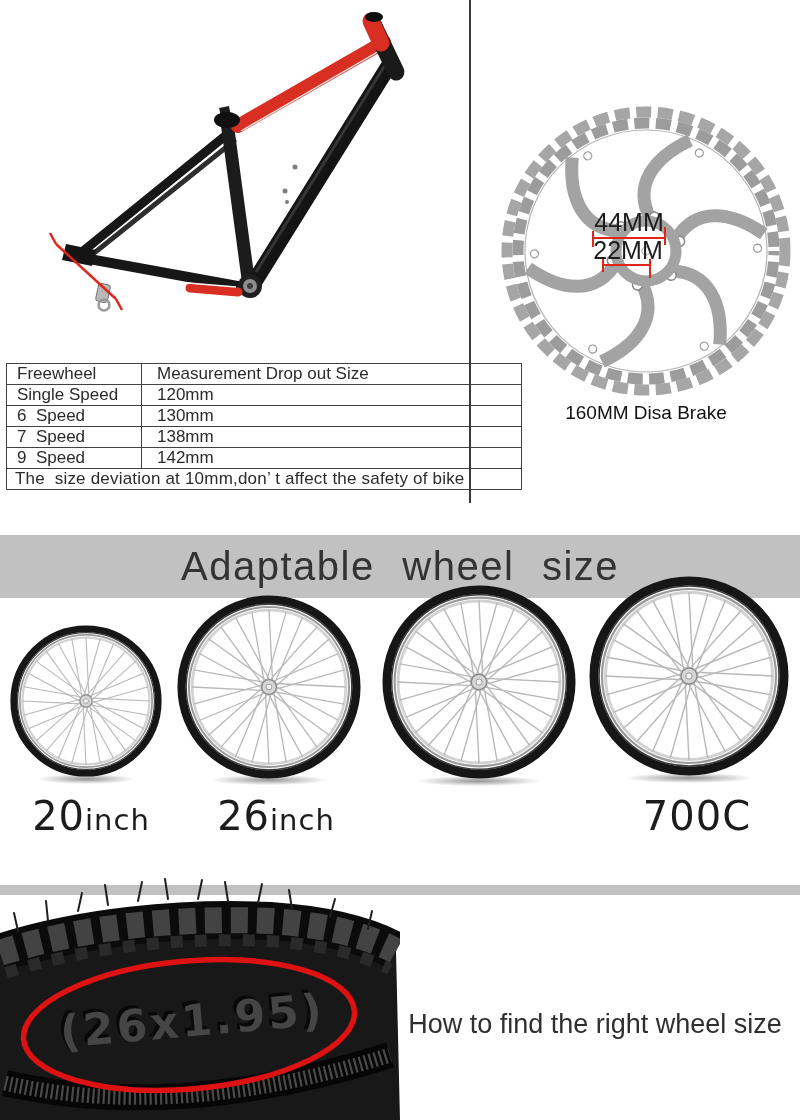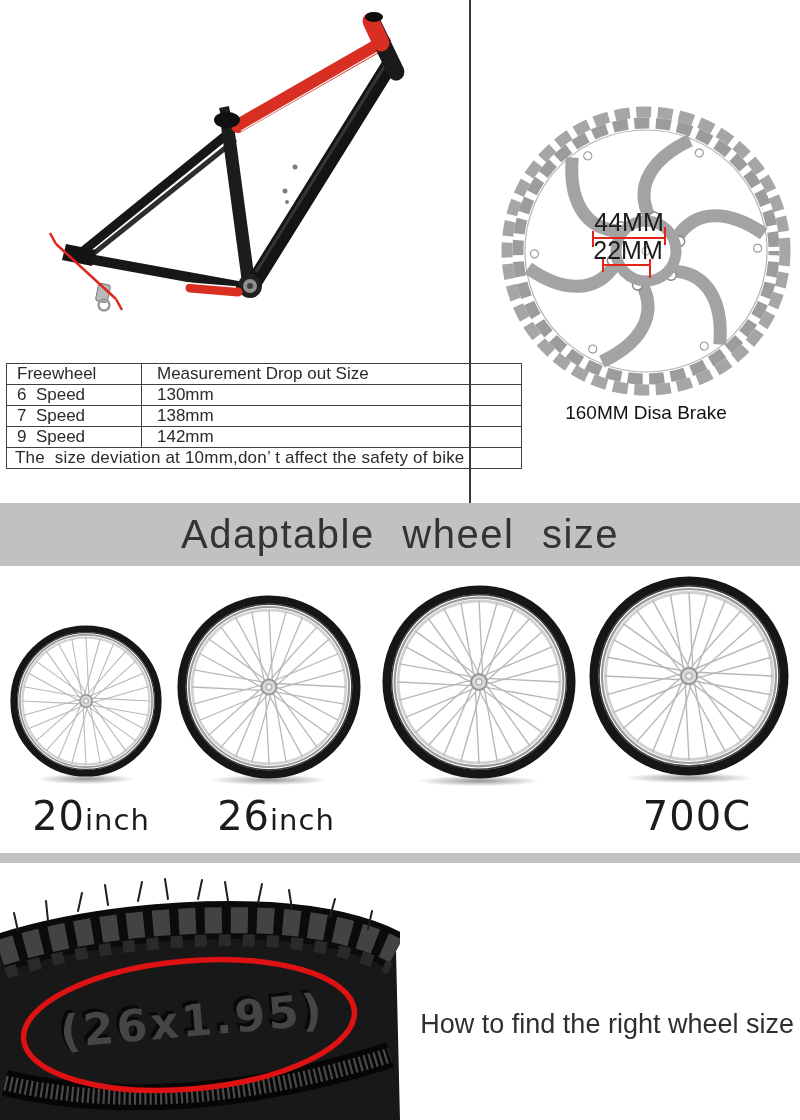--- a/index.html
+++ b/index.html
@@ -20,39 +20,39 @@
   .spec-table .c1{width:124px;}
   .spec-table .c2{padding-left:15px;}
   .spec-table .note{padding-left:8px;letter-spacing:.2px;border-radius:8px;}
 
   .rotor-svg{left:481px;top:86px;width:330px;height:330px;}
   .rotor-caption{left:480px;top:402px;width:332px;text-align:center;
                  font-size:19px;color:#111;}
   .rotor-dim{font-size:25px;fill:#1d1d1d;font-family:"Liberation Sans",sans-serif;}
 
   
-  .band{left:0;width:800px;background:#c1c1c1;}
+  .band{left:0;width:800px;background:#c1c1c1;margin-top:32px;}
   .band-title{top:503px;height:63px;display:flex;align-items:center;justify-content:center;}
   .band-title span{font-size:40px;color:#333;letter-spacing:1.5px;word-spacing:15px;}
   .band-thin{top:853px;height:10px;}
 
   
   .wheel-svg{position:absolute;}
   .wheel-shadow{position:absolute;height:12px;border-radius:50%;
      background:radial-gradient(closest-side,rgba(0,0,0,.42),rgba(0,0,0,0) 85%);}
   .wheel-label{position:absolute;top:793px;width:190px;text-align:center;color:#1c1c1c;
                font-family:"DejaVu Sans",sans-serif;white-space:nowrap;}
   .wheel-label .num{font-size:40px;letter-spacing:1px;}
   .wheel-label .unit{font-size:29px;letter-spacing:1px;}
 
   
   .tire-svg{left:0;top:855px;width:400px;height:265px;}
   .tire-marking{font-family:"DejaVu Sans",sans-serif;font-weight:bold;
                 font-size:44px;letter-spacing:3px;}
-  .bottom-caption{left:396px;top:1009px;width:398px;text-align:right;
+  .bottom-caption{left:396px;top:1009px;width:398px;text-align:center;
                   font-size:27px;color:#2f2f2f;}
 </style>
 </head>
 <body>
 
 <div class="canvas">
 
   <svg width="0" height="0" style="position:absolute">
     <defs>
       <g id="wheelsym">
@@ -138,20 +138,24 @@
   </svg>
 
 
   <table class="abs spec-table">
     <tbody>
         <tr>
       <th class="c1">Freewheel</th>
       <th class="c2">Measurement Drop out Size</th>
     </tr>
     <tr>
+      <td class="c1">Single Speed</td>
+      <td class="c2">120mm</td>
+    </tr>
+    <tr>
       <td class="c1">6  Speed</td>
       <td class="c2">130mm</td>
     </tr>
     <tr>
       <td class="c1">7  Speed</td>
       <td class="c2">138mm</td>
     </tr>
     <tr>
       <td class="c1">9  Speed</td>
       <td class="c2">142mm</td>

